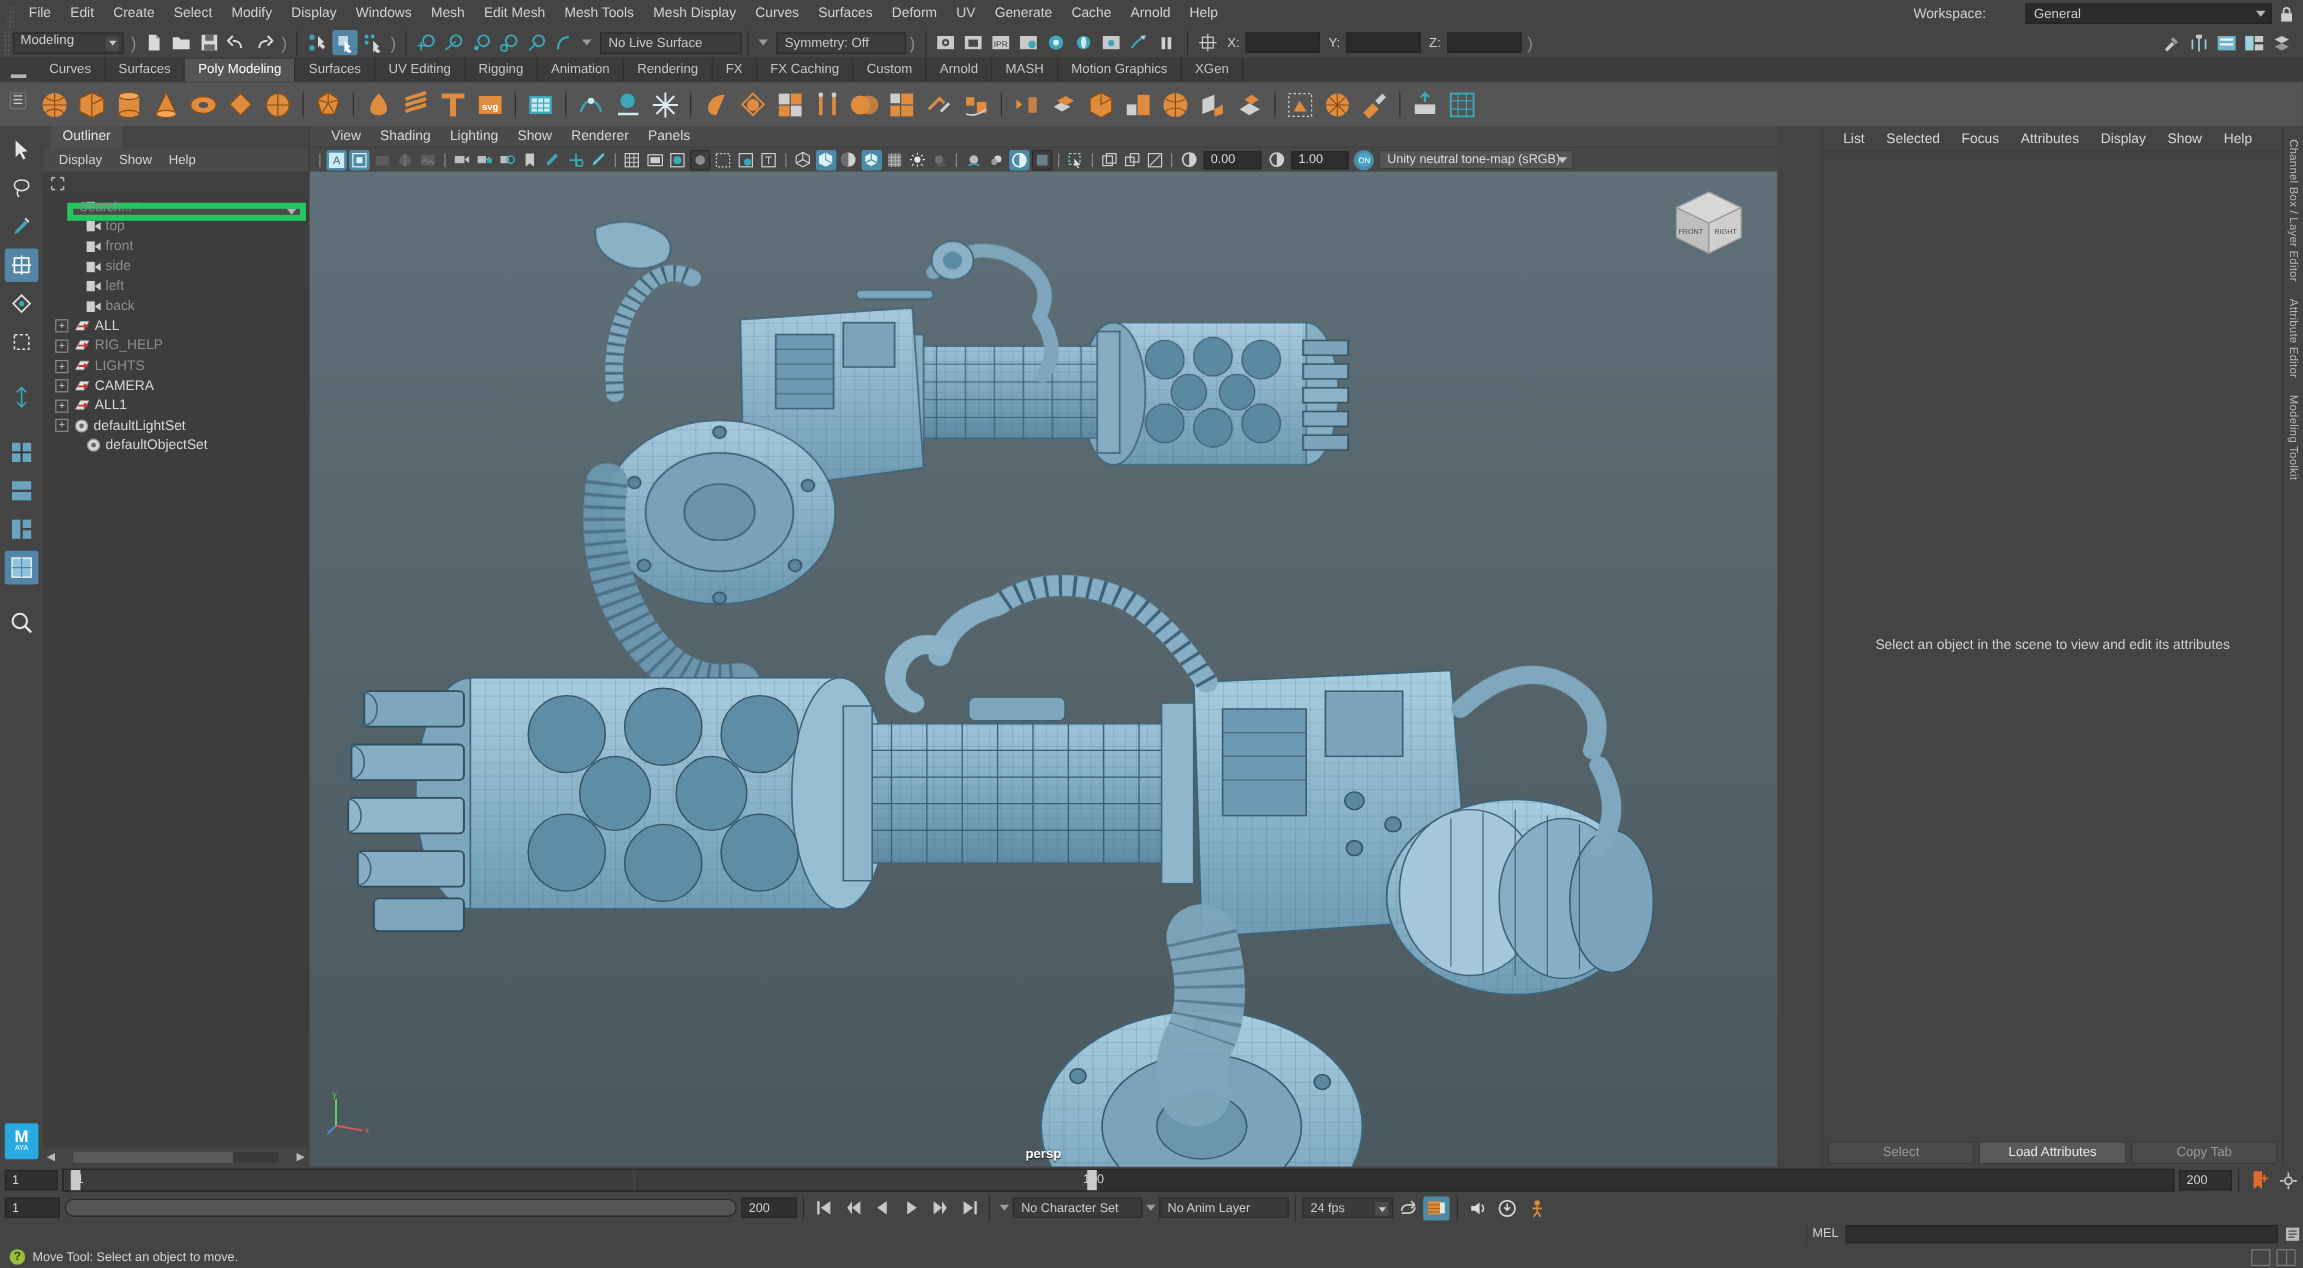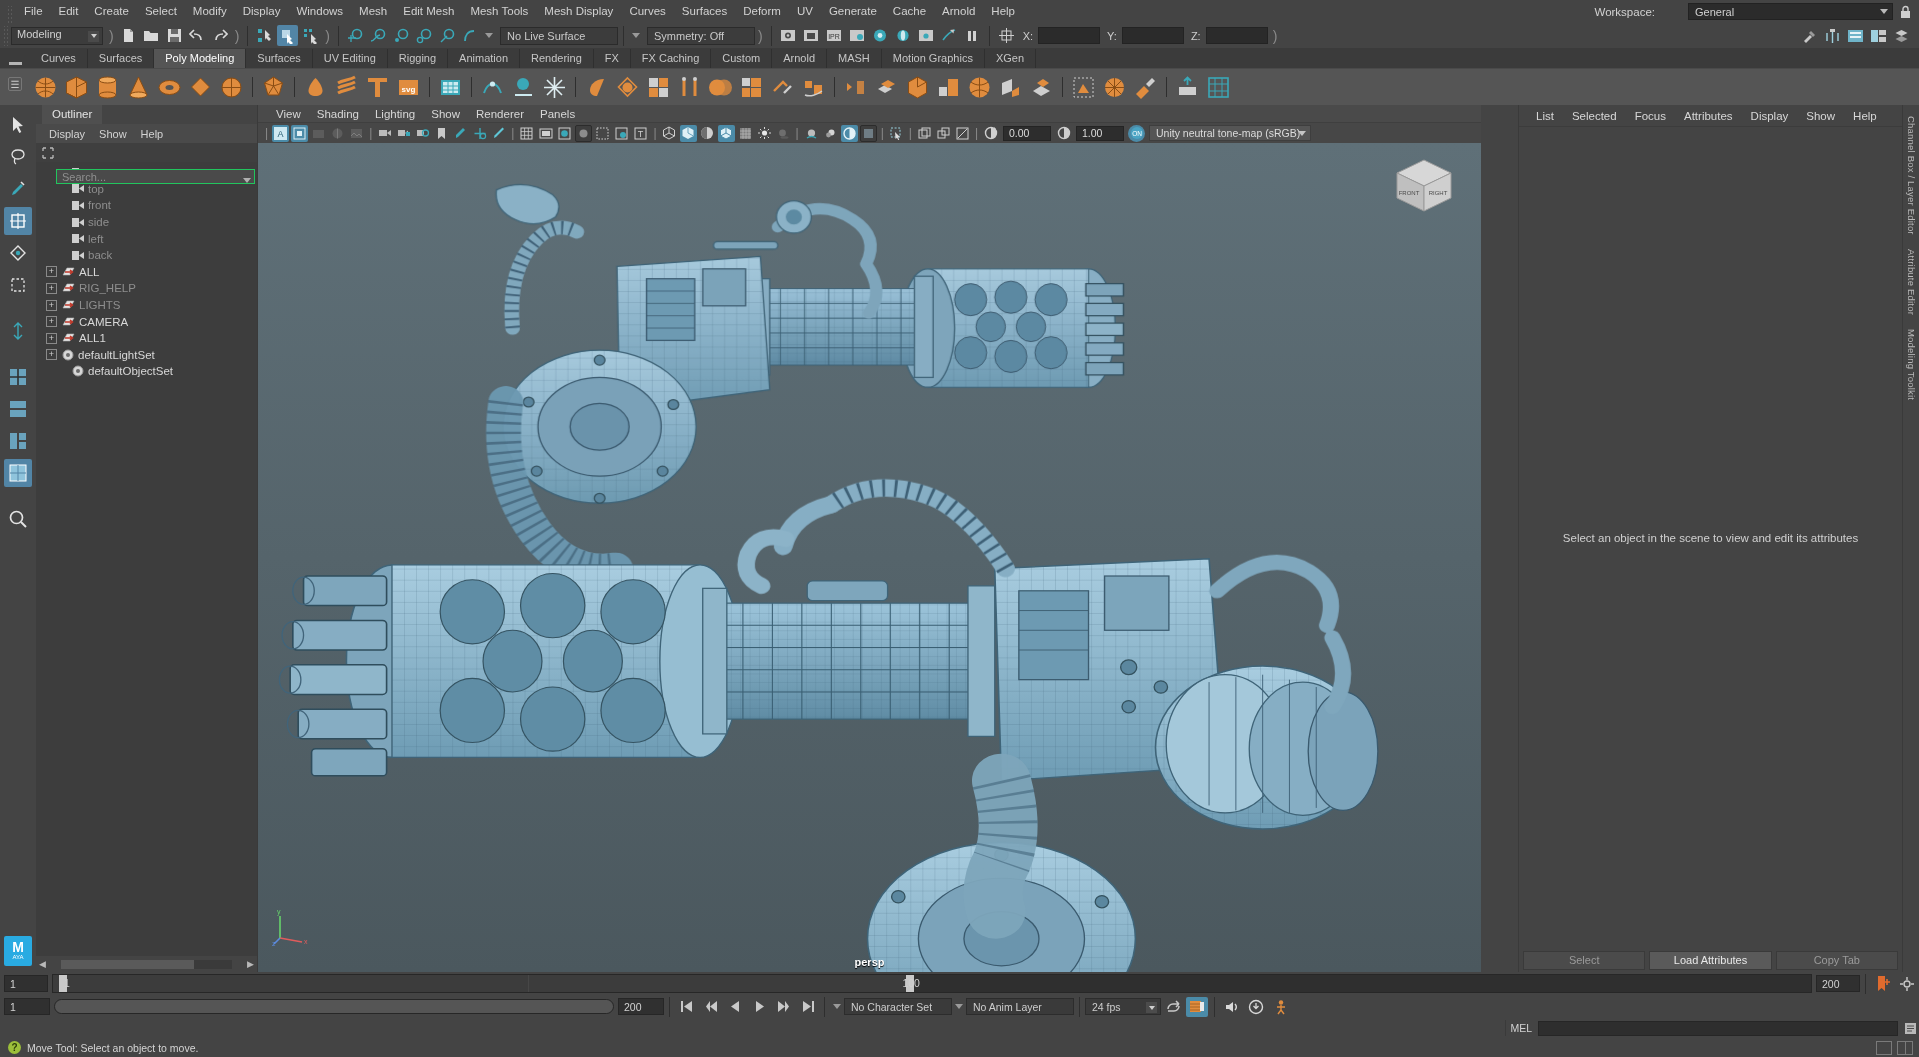--- a/index.html
+++ b/index.html
@@ -68,21 +68,21 @@
   .mayalogo i{ font-size:6px; font-style:normal; line-height:8px;}
 
   
   .outliner{ width:222px; background:#444444; display:flex; flex-direction:column; flex:none;
      border-right:1px solid #3a3a3a;}
   .outl-tabrow{ height:19px; display:flex; align-items:flex-end; padding-left:6px; background:#444;}
   .outl-tab{ font-size:11.5px; color:#e4e4e4; background:#4f4f4f; padding:2px 10px 3px; line-height:14px;}
   .outl-menu{ height:19px; display:flex; align-items:center; padding-left:6px; font-size:11px; background:#4a4a4a;}
   .outl-menu span{ padding:0 7px; color:#d3d3d3;}
   .outl-search{ height:19px; display:flex; align-items:center; background:#3f3f3f; padding-left:4px;}
-  .searchbox{ flex:1; height:15px; background:#4a4a4a; border:1px solid #22c55e; font-size:11px; color:#8f8f8f;
+  .searchbox{ flex:1; height:15px; background:#4a4a4a; border:5px solid #22c55e; font-size:11px; color:#8f8f8f;
       display:flex; align-items:flex-end; padding-left:5px; position:relative; margin-right:2px;margin-top:48px;}
   .searchbox .dd{ position:absolute; right:3px; border-left:4px solid transparent;border-right:4px solid transparent;
       border-top:5px solid #b0b0b0;}
   .outl-tree{ flex:1; background:#3d3d3d; overflow:hidden; padding-top:2px; font-size:11.5px;}
   .orow{ height:16.6px; display:flex; align-items:center; padding-left:10px; white-space:nowrap;}
   .orow .exp{ width:11px;height:11px;border:1px solid #8a8a8a; color:#cfcfcf; font-size:9px;
       display:flex;align-items:center;justify-content:center; margin-right:5px; flex:none; line-height:9px;}
   .orow .expspace{ width:16px; flex:none;}
   .orow .nm{ margin-left:4px; }
   .dim{ color:#8e8e8e; }

